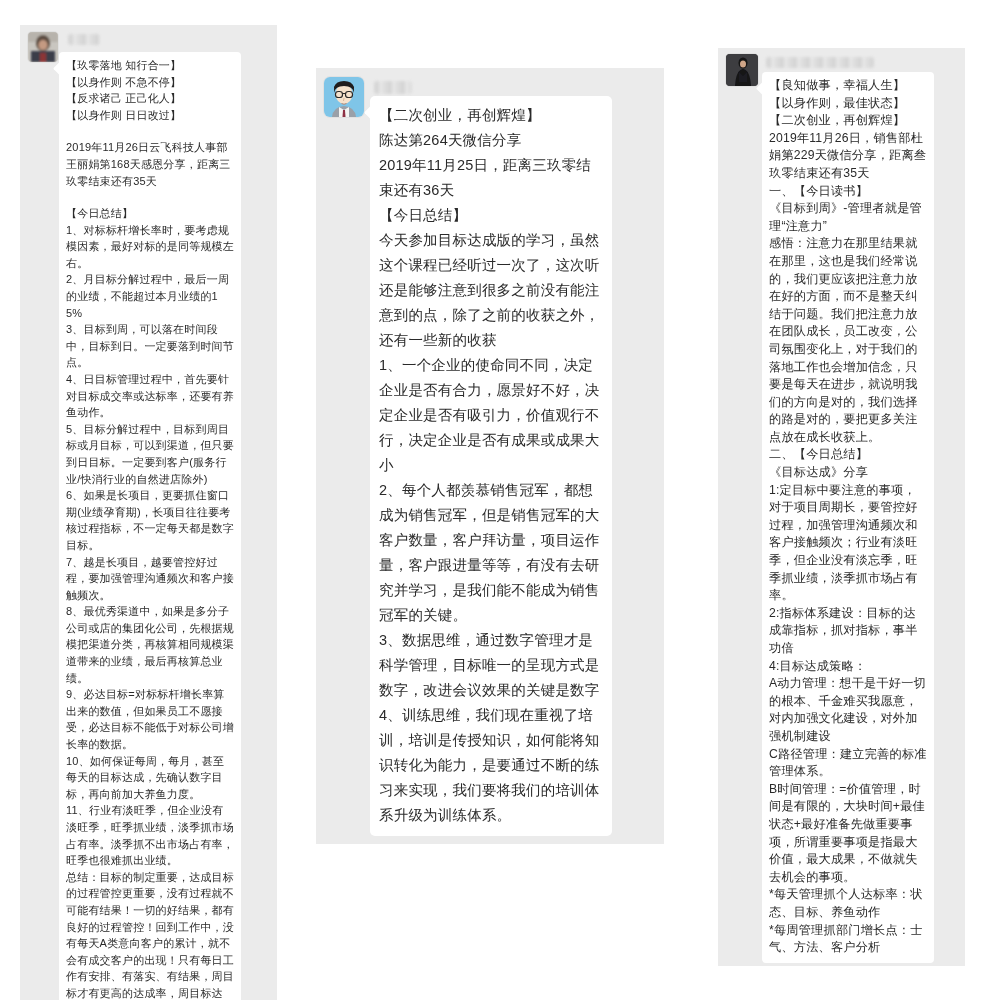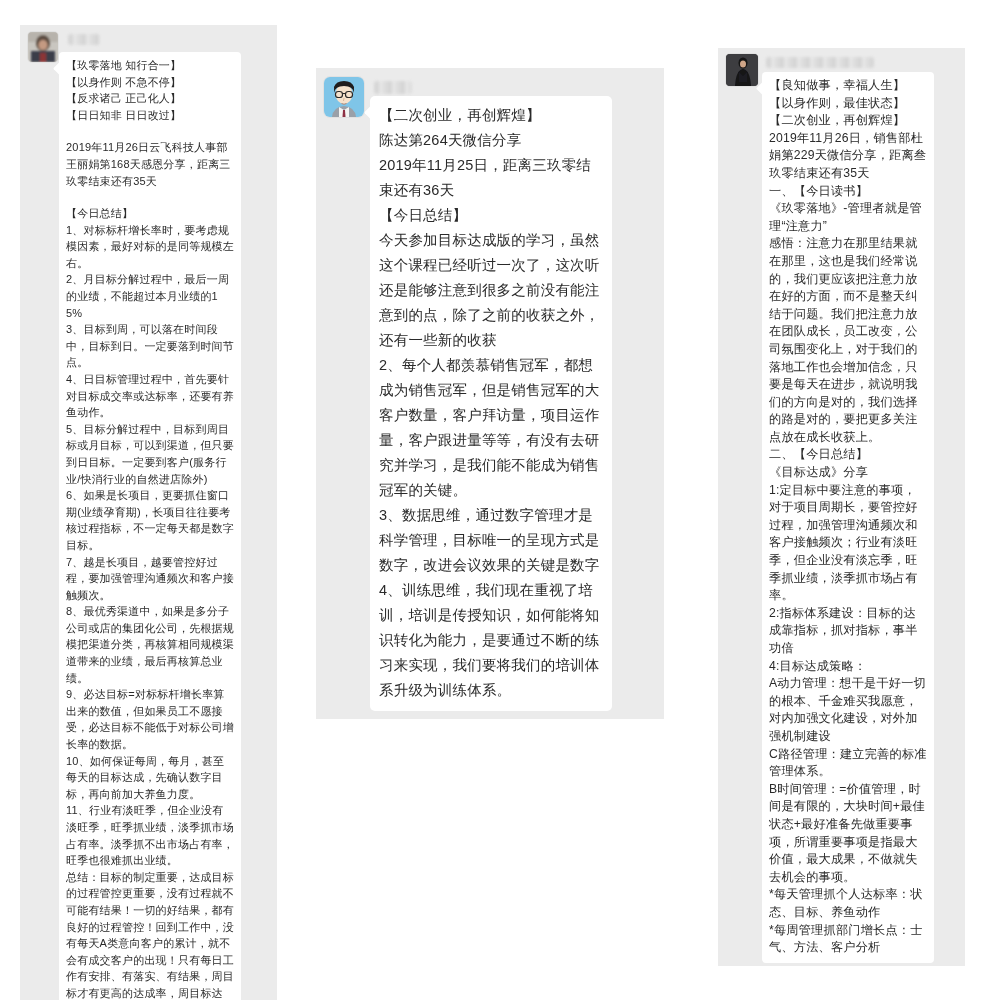--- a/index.html
+++ b/index.html
@@ -79,21 +79,21 @@
             </filter>
           </defs>
       </svg>
     </div>
     <div class="name-smudge"></div>
     <div class="bubble">
       <div>
           <p class="msg-line">【玖零落地 知行合一】</p>
           <p class="msg-line">【以身作则 不急不停】</p>
           <p class="msg-line">【反求诸己 正己化人】</p>
-          <p class="msg-line">【日日知非 日日改过】</p>
+          <p class="msg-line">【以身作则 日日改过】</p>
           <p class="msg-line"></p>
           <p class="msg-line">2019年11月26日云飞科技人事部王丽娟第168天感恩分享，距离三玖零结束还有35天</p>
           <p class="msg-line"></p>
           <p class="msg-line">【今日总结】</p>
           <p class="msg-line">1、对标标杆增长率时，要考虑规模因素，最好对标的是同等规模左右。</p>
           <p class="msg-line">2、月目标分解过程中，最后一周的业绩，不能超过本月业绩的15%</p>
           <p class="msg-line">3、目标到周，可以落在时间段中，目标到日。一定要落到时间节点。</p>
           <p class="msg-line">4、日目标管理过程中，首先要针对目标成交率或达标率，还要有养鱼动作。</p>
           <p class="msg-line">5、目标分解过程中，目标到周目标或月目标，可以到渠道，但只要到日目标。一定要到客户(服务行业/快消行业的自然进店除外)</p>
           <p class="msg-line">6、如果是长项目，更要抓住窗口期(业绩孕育期)，长项目往往要考核过程指标，不一定每天都是数字目标。</p>
@@ -125,20 +125,21 @@
       </svg>
     </div>
     <div class="name-smudge"></div>
     <div class="bubble">
       <div>
           <p class="msg-line">【二次创业，再创辉煌】</p>
           <p class="msg-line">陈达第264天微信分享</p>
           <p class="msg-line">2019年11月25日，距离三玖零结束还有36天</p>
           <p class="msg-line">【今日总结】</p>
           <p class="msg-line">今天参加目标达成版的学习，虽然这个课程已经听过一次了，这次听还是能够注意到很多之前没有能注意到的点，除了之前的收获之外，还有一些新的收获</p>
+          <p class="msg-line">1、一个企业的使命同不同，决定企业是否有合力，愿景好不好，决定企业是否有吸引力，价值观行不行，决定企业是否有成果或成果大小</p>
           <p class="msg-line">2、每个人都羡慕销售冠军，都想成为销售冠军，但是销售冠军的大客户数量，客户拜访量，项目运作量，客户跟进量等等，有没有去研究并学习，是我们能不能成为销售冠军的关键。</p>
           <p class="msg-line">3、数据思维，通过数字管理才是科学管理，目标唯一的呈现方式是数字，改进会议效果的关键是数字</p>
           <p class="msg-line">4、训练思维，我们现在重视了培训，培训是传授知识，如何能将知识转化为能力，是要通过不断的练习来实现，我们要将我们的培训体系升级为训练体系。</p>
         </div>
     </div>
   </div>
 
   <div class="shot shot-3">
     <div class="avatar">
       <svg viewBox="0 0 32 32">
@@ -158,21 +159,21 @@
       </svg>
     </div>
     <div class="name-smudge"></div>
     <div class="bubble">
       <div>
           <p class="msg-line">【良知做事，幸福人生】</p>
           <p class="msg-line">【以身作则，最佳状态】</p>
           <p class="msg-line">【二次创业，再创辉煌】</p>
           <p class="msg-line">2019年11月26日，销售部杜娟第229天微信分享，距离叁玖零结束还有35天</p>
           <p class="msg-line">一、【今日读书】</p>
-          <p class="msg-line">《玖零落地》-管理者就是管理“注意力”</p>
+          <p class="msg-line">《目标到周》-管理者就是管理“注意力”</p>
           <p class="msg-line">感悟：注意力在那里结果就在那里，这也是我们经常说的，我们更应该把注意力放在好的方面，而不是整天纠结于问题。我们把注意力放在团队成长，员工改变，公司氛围变化上，对于我们的落地工作也会增加信念，只要是每天在进步，就说明我们的方向是对的，我们选择的路是对的，要把更多关注点放在成长收获上。</p>
           <p class="msg-line">二、【今日总结】</p>
           <p class="msg-line">《目标达成》分享</p>
           <p class="msg-line">1:定目标中要注意的事项，对于项目周期长，要管控好过程，加强管理沟通频次和客户接触频次；行业有淡旺季，但企业没有淡忘季，旺季抓业绩，淡季抓市场占有率。</p>
           <p class="msg-line">2:指标体系建设：目标的达成靠指标，抓对指标，事半功倍</p>
           <p class="msg-line">4:目标达成策略：</p>
           <p class="msg-line">A动力管理：想干是干好一切的根本、千金难买我愿意，对内加强文化建设，对外加强机制建设</p>
           <p class="msg-line">C路径管理：建立完善的标准管理体系。</p>
           <p class="msg-line">B时间管理：=价值管理，时间是有限的，大块时间+最佳状态+最好准备先做重要事项，所谓重要事项是指最大价值，最大成果，不做就失去机会的事项。</p>
           <p class="msg-line">*每天管理抓个人达标率：状态、目标、养鱼动作</p>

